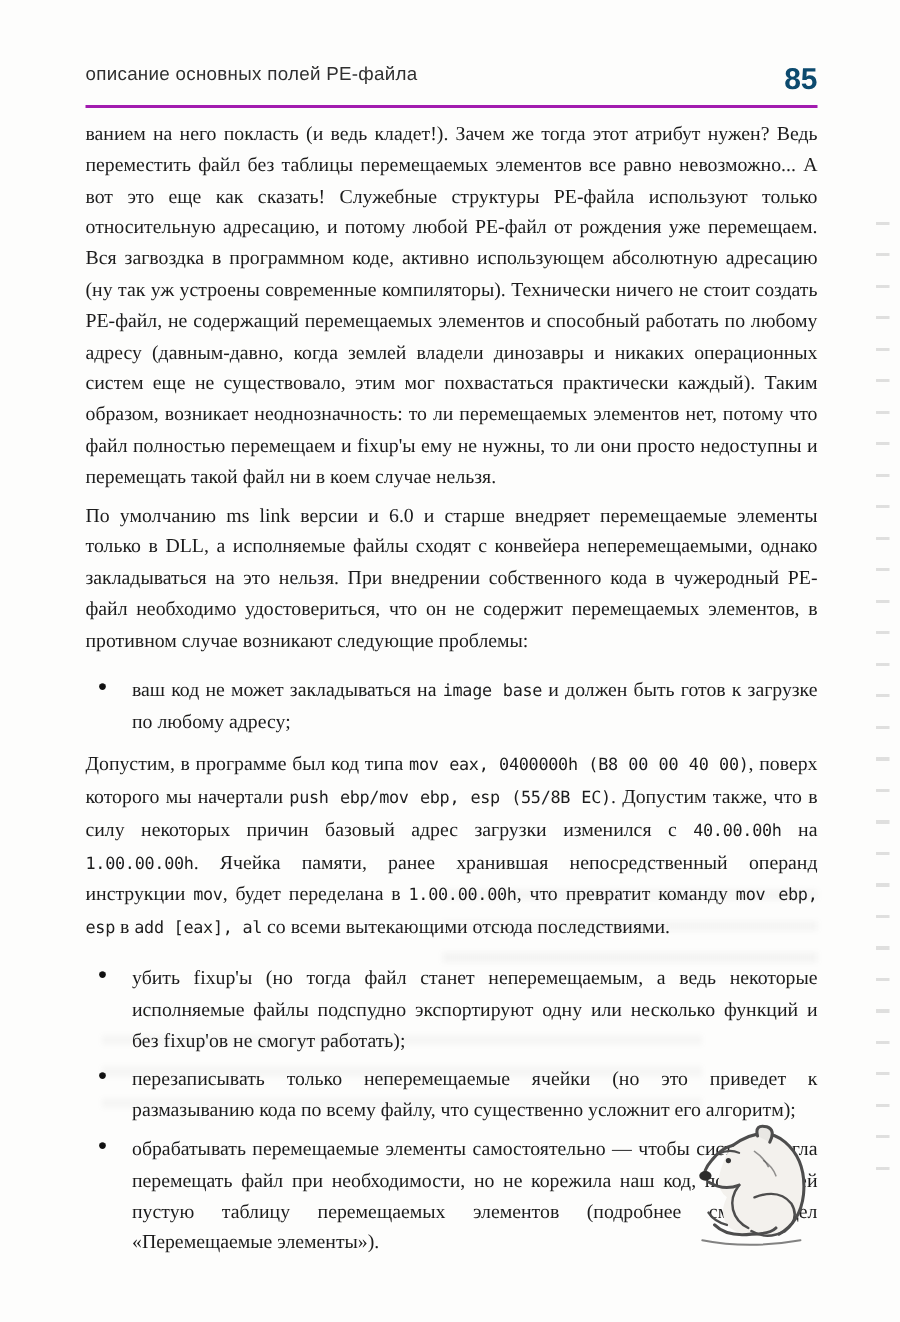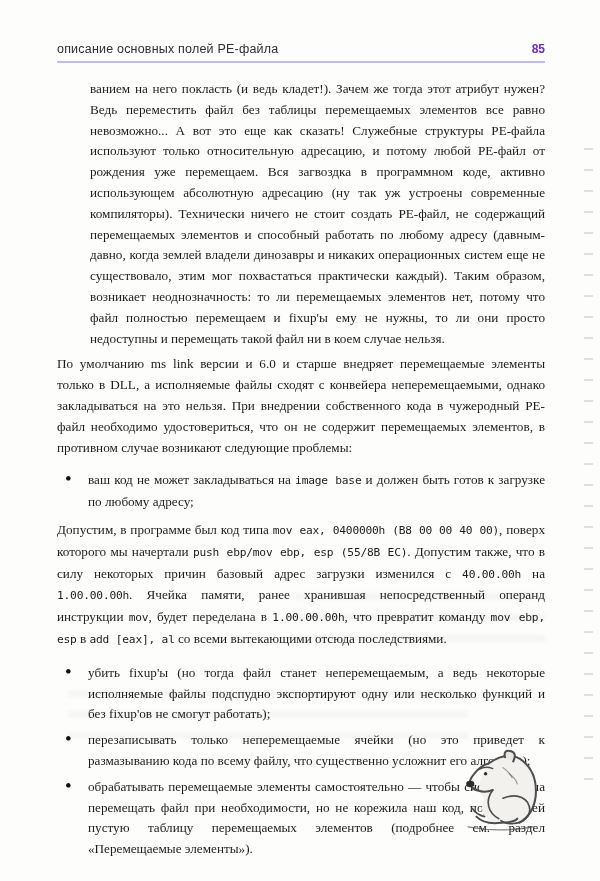--- a/index.html
+++ b/index.html
@@ -8,33 +8,33 @@
     width:600px;height:881px;
     background:#fdfdfc;
     overflow:hidden;
     font-family:"Liberation Serif", serif;
     color:#1c1c1c;
   }
   
   .running-head{
     position:absolute;left:57px;right:55px;top:42px;
     display:flex;justify-content:space-between;align-items:flex-start;
-    border-bottom:2px solid #c4b5fd;
+    border-bottom:2px solid #a21caf;
     padding-bottom:5px;
     font-family:"Liberation Sans", sans-serif;
   }
   .running-head-title{font-size:12.5px;color:#2f2f2f;letter-spacing:.2px;}
-  .page-number{font-size:12px;font-weight:bold;color:#6d28d9;}
+  .page-number{font-size:20px;font-weight:bold;color:#0c4a6e;}
   
   .body-col{
     position:absolute;left:57px;top:76px;width:488px;
     font-size:13.2px;line-height:20.8px;text-align:justify;
   }
   .body-col p{margin:0 0 5px 0;}
-  p.para-first{margin-top:3px;margin-left:33px;}
+  p.para-first{margin-top:3px;}
   .mono{font-family:"DejaVu Sans Mono", monospace;font-size:.85em;letter-spacing:-.2px;}
   ul.bullets{list-style:none;margin:12px 0 7px 0;padding:0;}
   ul.bullets li{position:relative;padding-left:31px;margin:0 0 5px 0;}
   ul.bullets li::before{
     content:"\2022";
     position:absolute;left:8px;top:-1px;
     font-size:19px;line-height:20.8px;color:#111;
   }
   
   .bear{position:absolute;right:50px;top:736px;width:92px;height:104px;}

